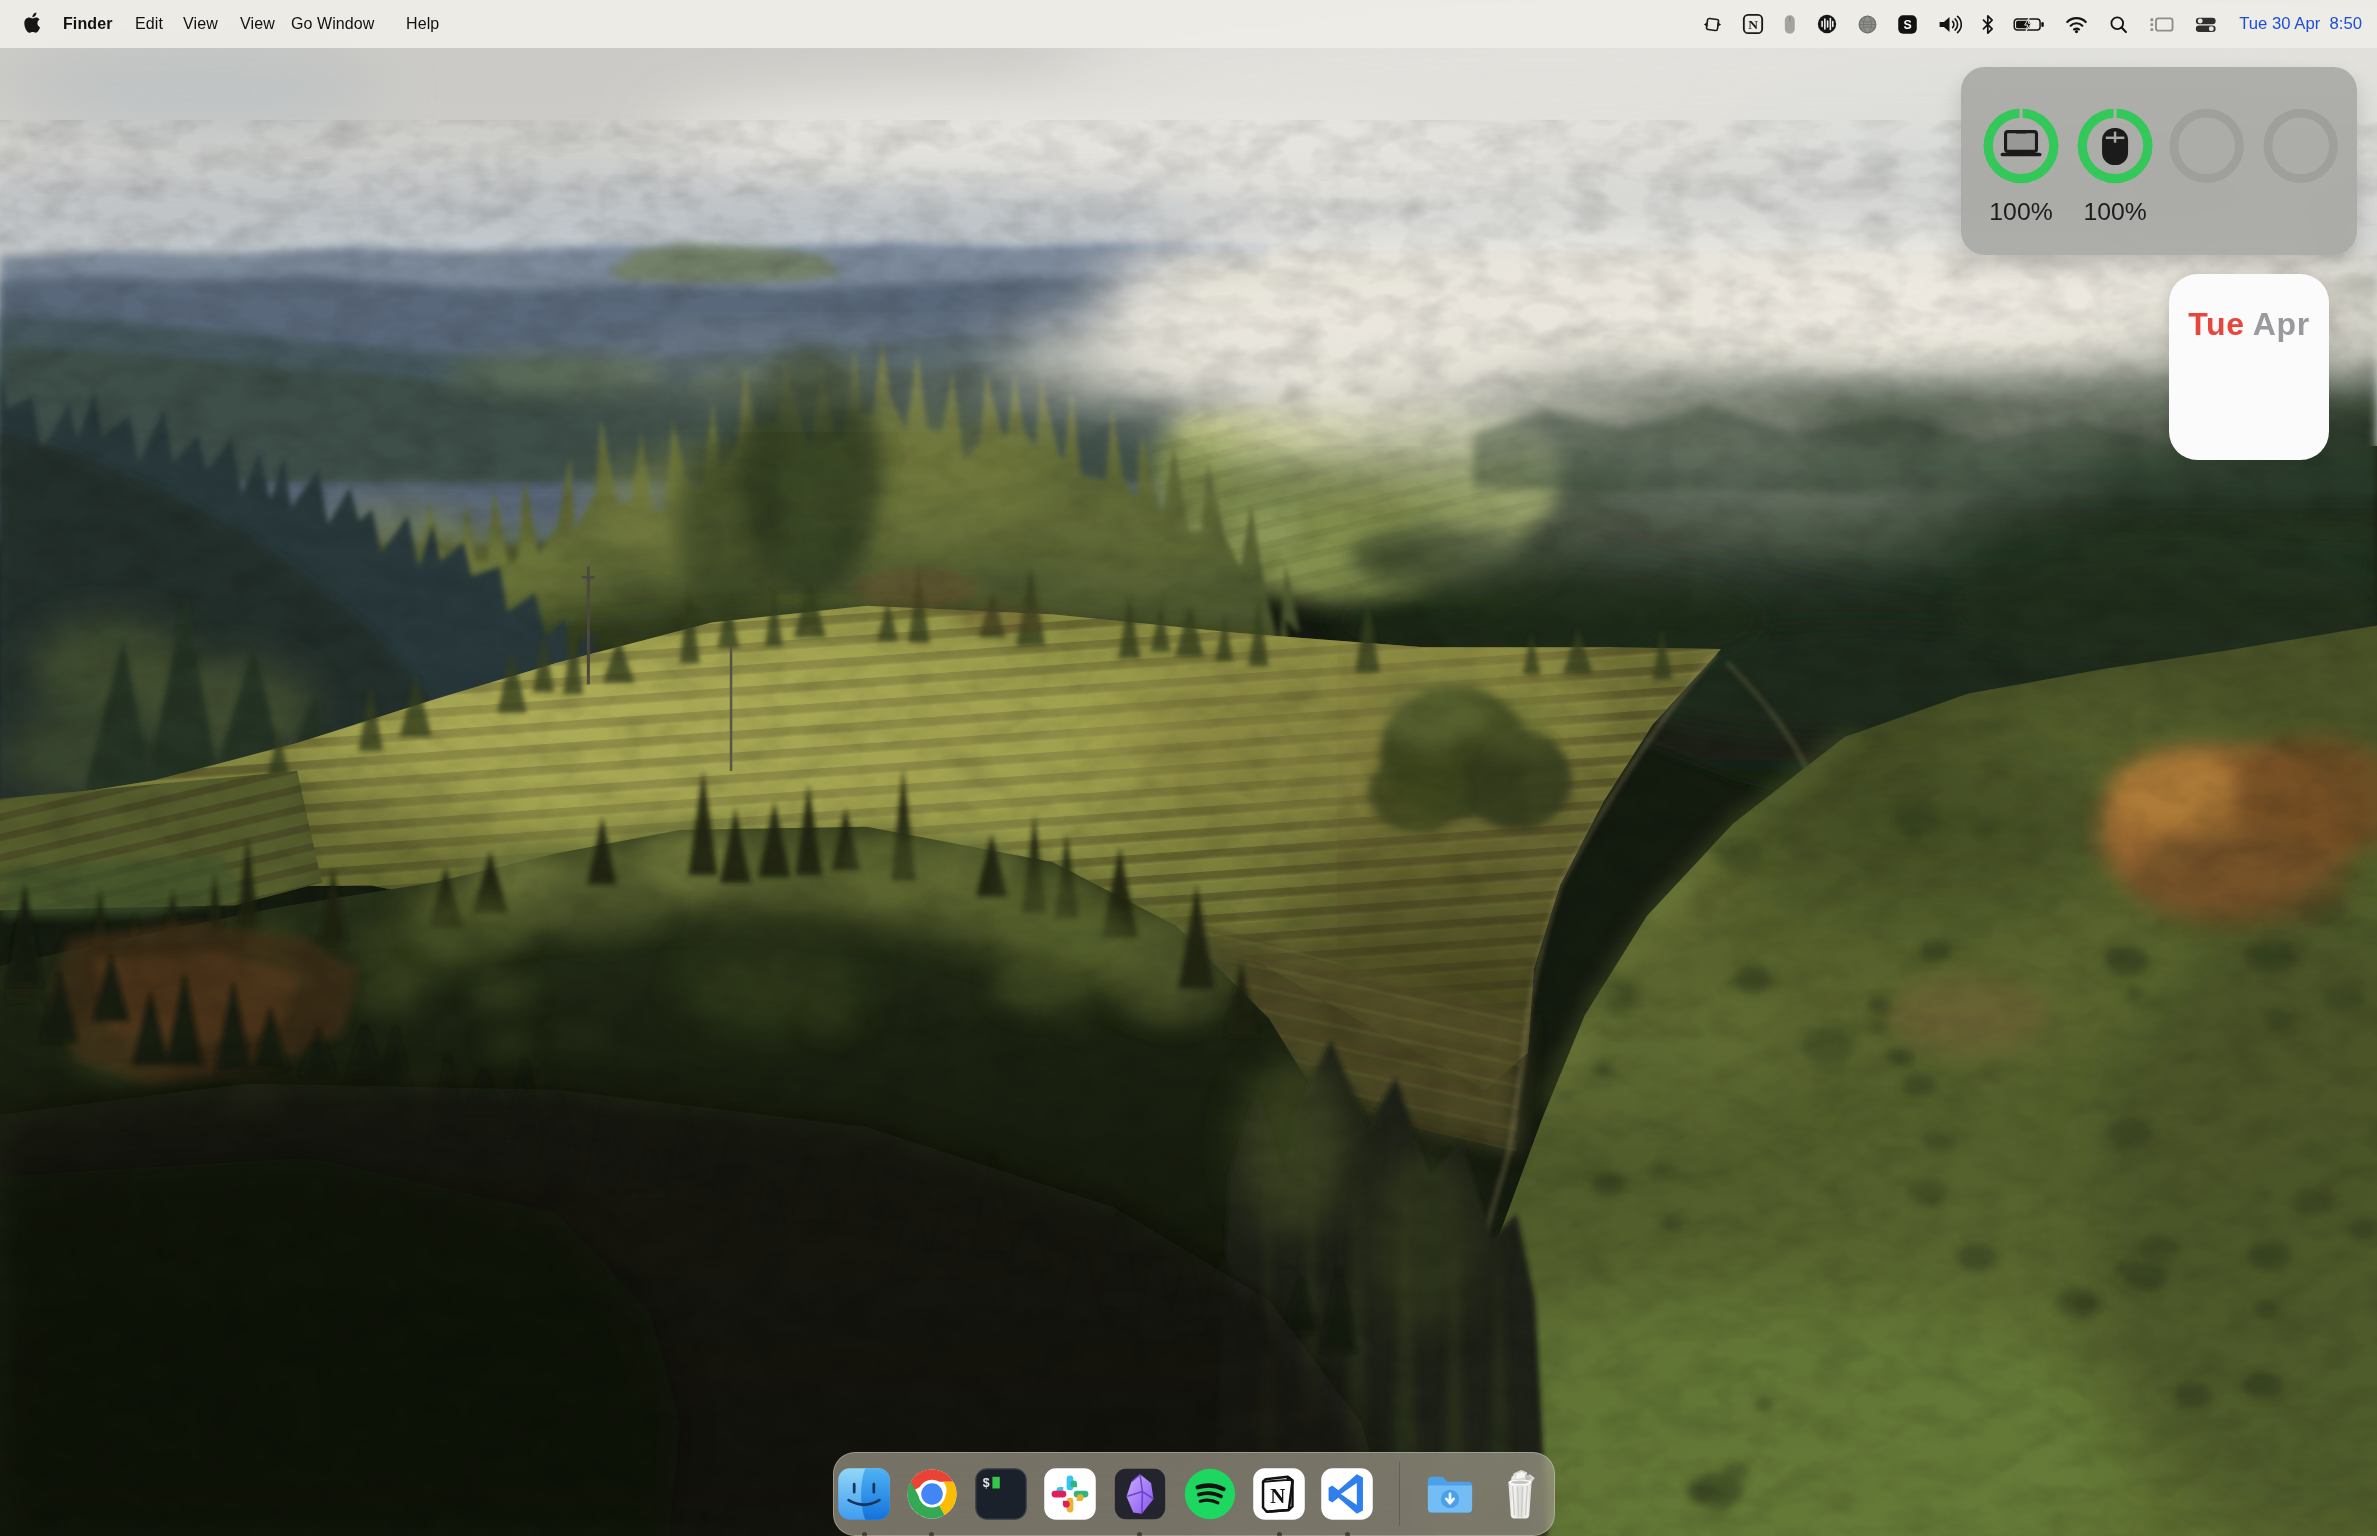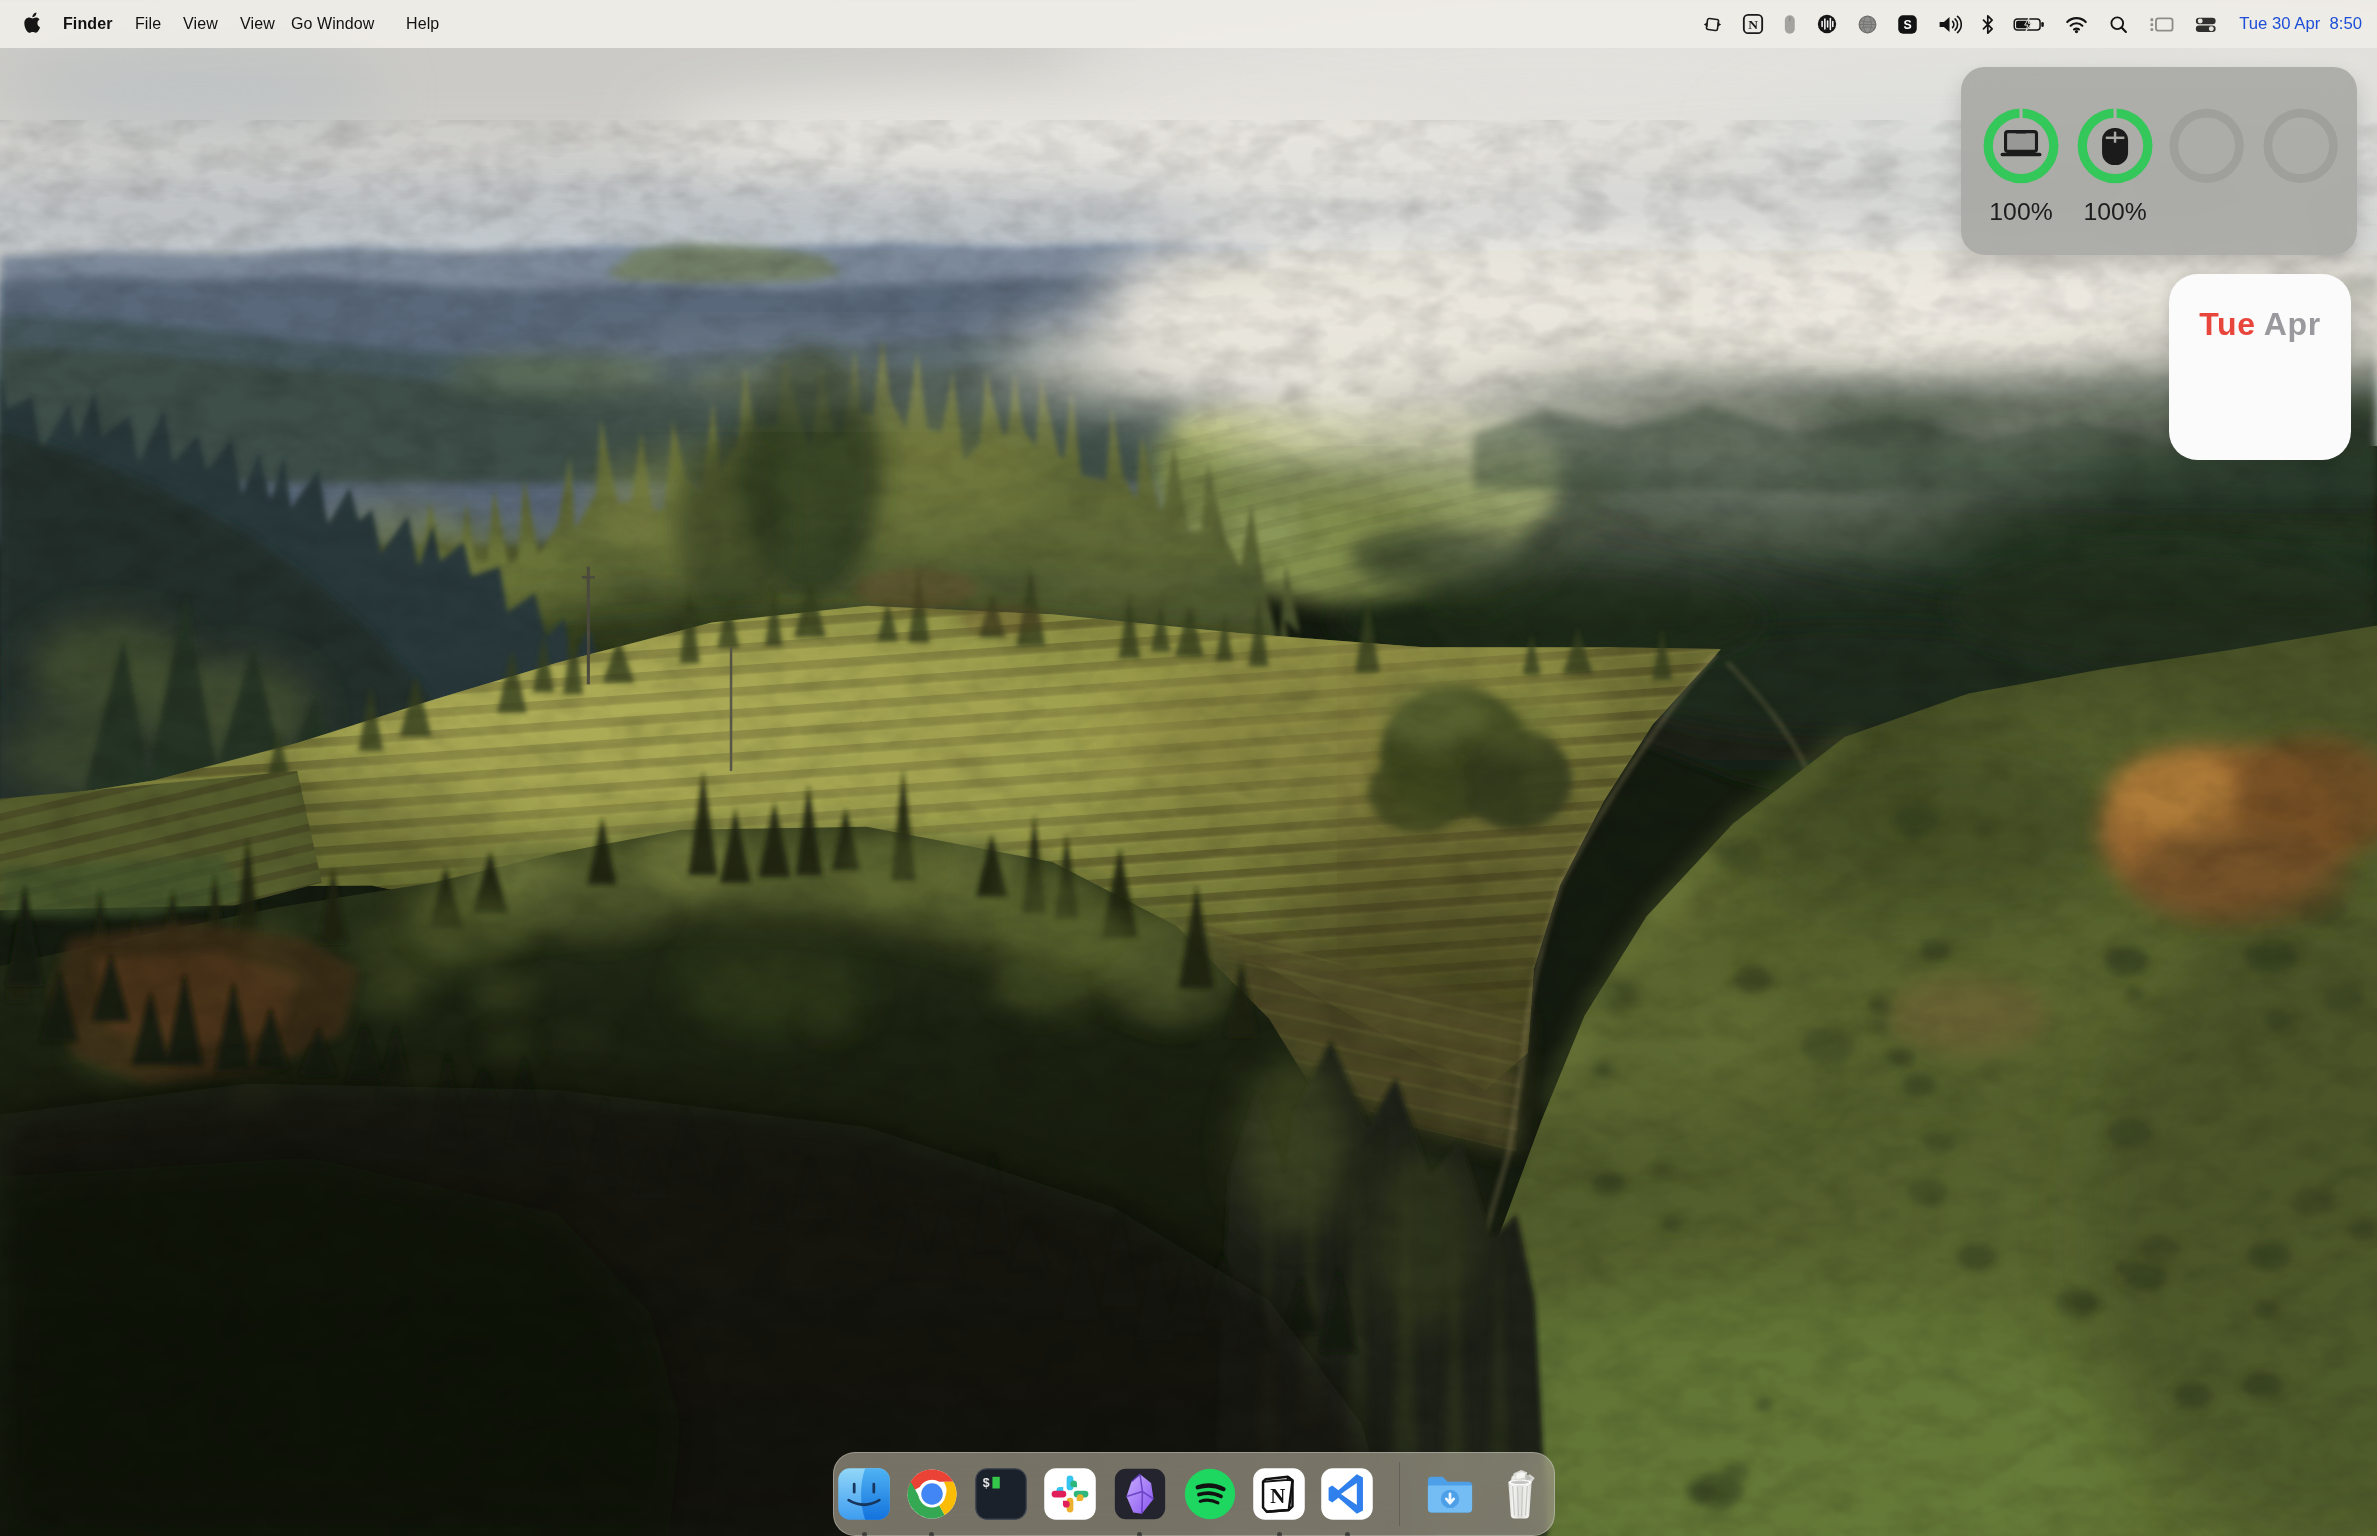--- a/index.html
+++ b/index.html
@@ -5,21 +5,21 @@
 #menubar{position:absolute;left:0;top:0;width:2377px;height:48px;background:rgba(238,236,231,0.95);}
 #menubar .left{position:absolute;left:0;top:0;height:48px;}
 .apple{position:absolute;left:23.5px;top:12.4px;}
 .mt{position:absolute;top:15px;font-size:16px;color:#111;letter-spacing:0.1px;}
 .mt.b{font-weight:bold;}
 #menubar .right{position:absolute;right:15px;top:0;height:48px;display:flex;align-items:center;gap:19px;}
 .mi{display:flex;align-items:center;}
 .clock{font-size:16.7px;color:#1d4ed8;margin-left:2.5px;white-space:nowrap;}
 #batw{position:absolute;left:1961px;top:67px;width:396px;height:188px;border-radius:23.5px;background:rgba(166,166,163,0.88);backdrop-filter:blur(16px);box-shadow:0 11px 22px rgba(0,0,0,0.16);text-align:right;}
 .pct{font-size:40px;fill:#1d1d1f;font-family:"Liberation Sans",sans-serif;}
-#calw{position:absolute;left:2169px;top:274px;width:182px;height:186px;border-radius:28.5px;background:#fbfbfb;box-shadow:0 11px 22px rgba(0,0,0,0.16);}
+#calw{position:absolute;left:2169px;top:274px;width:160px;height:186px;border-radius:28.5px;background:#fbfbfb;box-shadow:0 11px 22px rgba(0,0,0,0.16);}
 .cl1{position:absolute;top:32px;width:100%;text-align:center;font-size:32px;font-weight:bold;letter-spacing:0.6px;}
 .tue{color:#e8463c;}
 .apr{color:#9a9a9e;}
 .cl2{position:absolute;top:57px;width:100%;text-align:center;font-size:116px;font-weight:bold;color:#2b2b2d;letter-spacing:-1.2px;}
 #dock{position:absolute;left:833px;top:1452px;width:720px;height:82px;border-radius:22px;background:rgba(185,178,162,0.6);backdrop-filter:blur(18.6px);border:0.6px solid rgba(255,255,255,0.28);}
 .di{position:absolute;top:13.6px;width:54px;height:54px;}
 .dsep{position:absolute;left:565px;top:8.7px;width:1.2px;height:64px;background:rgba(60,60,55,0.35);}
 .ddot{position:absolute;top:79px;width:5px;height:5px;border-radius:2.5px;background:rgba(20,20,20,0.55);}
 </style></head>
 <body>
@@ -310,21 +310,21 @@
 <rect x="0" y="404" width="3840" height="2078" fill="#d8a74e" opacity="0.045"></rect>
 <rect x="0" y="402" width="3840" height="2080" filter="url(#grain)" opacity="0.14"></rect>
   </svg>
 
 <div id="menubar">
  <div class="left">
   <span class="apple"><svg width="18.6" height="22" viewBox="0 0 30 36">
           <path d="M25.3,12.4c-0.2,0.1-3.6,2-3.6,6.2c0,4.8,4.2,6.5,4.3,6.6c0,0.1-0.7,2.3-2.2,4.6c-1.4,2-2.8,4-4.9,4s-2.7-1.2-5.2-1.2c-2.4,0-3.2,1.3-5.2,1.3s-3.3-1.9-4.9-4.2C1.8,27,0.3,22.8,0.3,18.9c0-6.4,4.1-9.7,8.2-9.7c2.1,0,3.9,1.4,5.3,1.4c1.3,0,3.3-1.5,5.7-1.5C20.4,9.1,23.6,9.2,25.3,12.4z M18.4,6.3c1-1.2,1.7-2.9,1.7-4.6c0-0.2,0-0.5-0.1-0.7c-1.7,0.1-3.6,1.1-4.8,2.5c-0.9,1-1.8,2.7-1.8,4.4c0,0.3,0,0.5,0.1,0.6c0.1,0,0.3,0,0.4,0C15.4,8.5,17.3,7.6,18.4,6.3z" fill="#161616"></path>
         </svg></span>
   <span class="mt b" style="left:63px">Finder</span>
-  <span class="mt" style="left:135px">File</span>
+  <span class="mt" style="left:135px">Edit</span>
   <span class="mt" style="left:183px">View</span>
   <span class="mt" style="left:240px">View</span>
   <span class="mt" style="left:291px">Go</span>
   <span class="mt" style="left:317px">Window</span>
   <span class="mt" style="left:406px">Help</span>
  </div>
  <div class="right">
   <span class="mi">
         <svg width="21" height="21" viewBox="0 0 34 34">
           <g fill="none" stroke="#1c1c1c" stroke-width="2.6">

